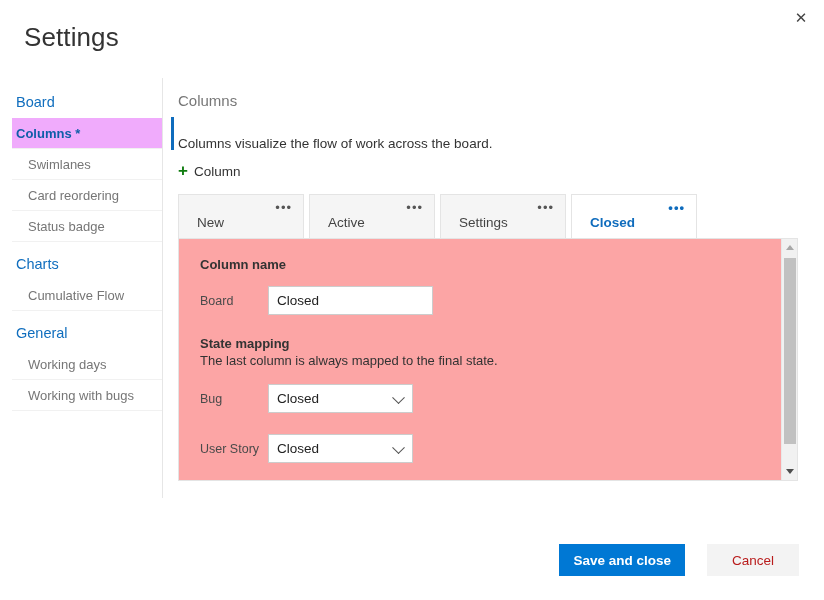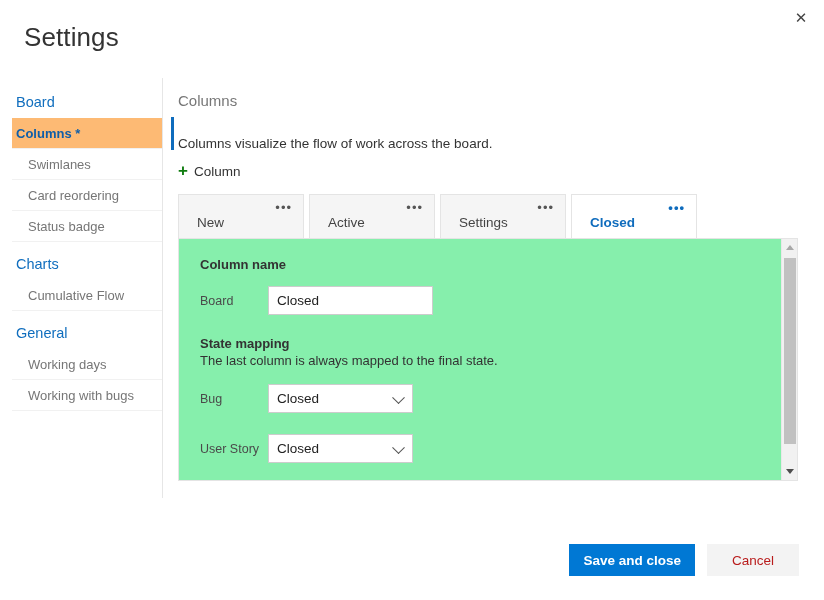--- a/index.html
+++ b/index.html
@@ -45,21 +45,21 @@
     height: 31px;
     display: flex; align-items: center;
     padding-left: 16px;
     font-size: 13px;
     color: #767676;
     cursor: pointer;
     margin-left: 12px;
     border-bottom: 1px solid #f1f1f1;
   }
   .nav-item.selected {
-    background: #fdba74;
+    background: #f0abfc;
     color: #0f5ea8;
     font-weight: bold;
     padding-left: 4px;
     margin-left: 12px;
   }
   .nav-item.selected::after {
     content: "";
     position: absolute; right: -12px; top: -1px;
     width: 3px; height: 33px;
     background: #0f6cbd;
@@ -115,21 +115,21 @@
     font-size: 13px; letter-spacing: 1px; line-height: 1;
     color: #555555;
   }
   .tab.selected .tab-menu { color: #0f6cbd; }
 
   
   #tab-panel {
     position: relative;
     width: 620px; height: 243px;
     border: 1px solid #e4e4e4;
-    background: #86efac;
+    background: #fca5a5;
     margin-top: -1px;
   }
   #panel-inner { padding: 18px 0 0 21px; }
   .field-group-title {
     font-size: 13px; color: #333333; font-weight: bold;
     margin-bottom: 14px;
   }
   .field-row {
     display: flex; align-items: center; margin-bottom: 21px;
   }
@@ -192,21 +192,21 @@
     width: 12px; height: 186px;
     background: #c1c1c1;
     cursor: pointer;
   }
 
   
   #footer {
     position: absolute; left: 0; right: 0; bottom: 0;
     height: 64px; background: #ffffff;
     display: flex; align-items: center; justify-content: flex-end;
-    padding-right: 25px; gap: 12px;
+    padding-right: 25px; gap: 22px;
   }
   .btn {
     height: 32px; min-width: 92px;
     font-size: 13.5px;
     display: inline-flex; align-items: center; justify-content: center;
     padding: 0 14px; border: none; cursor: pointer;
     font-family: "Liberation Sans", sans-serif;
   }
   .btn.primary { background: #0078d4; color: #ffffff; font-weight: bold; min-width: 120px; }
   .btn.secondary { background: #f3f3f3; color: #b91c1c; }

